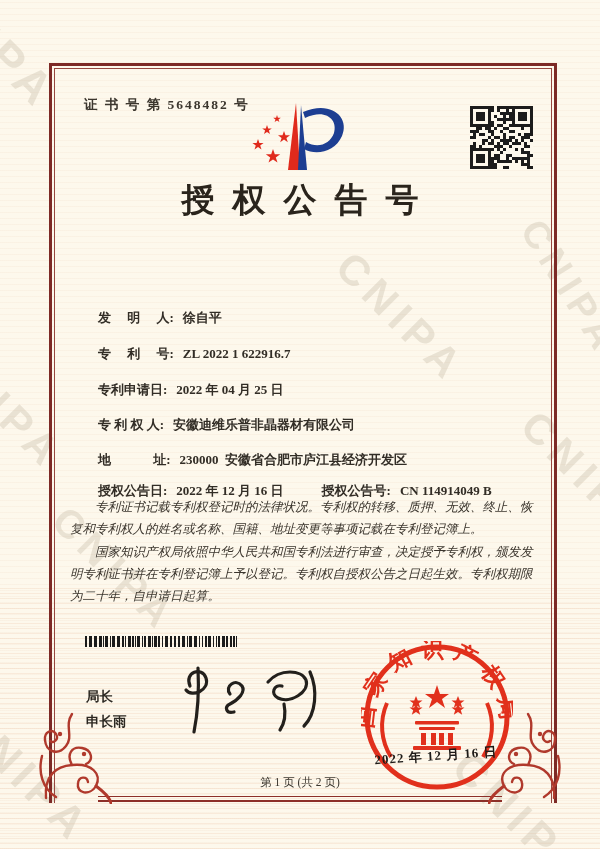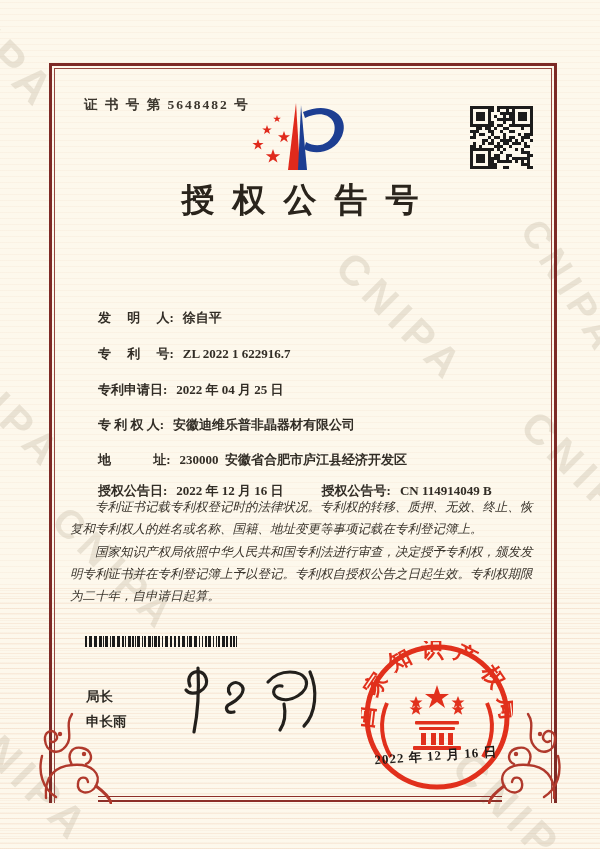--- a/index.html
+++ b/index.html
@@ -475,14 +475,15 @@
         <rect x="78" y="92" width="5" height="12"></rect>
         <rect x="87" y="92" width="5" height="12"></rect>
         <rect x="52" y="105" width="48" height="4" rx="1"></rect>
       </g>
       <path d="M30,116 C20,100 18,80 26,62" fill="none" stroke="#e1301c" stroke-width="4"></path>
       <path d="M122,116 C132,100 134,80 126,62" fill="none" stroke="#e1301c" stroke-width="4"></path>
     </svg>
   </div>
   <div class="seal-date">2022 年 12 月 16 日</div>
 
+  <div class="footer-page">第 1 页 (共 2 页)</div>
 
 </div>
 
 </body></html>

